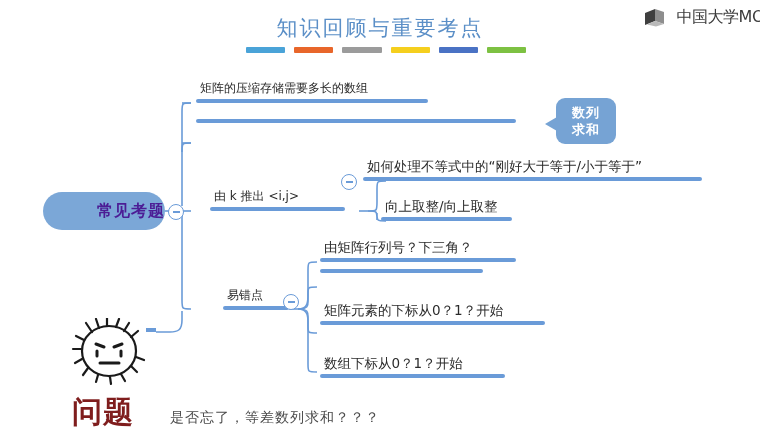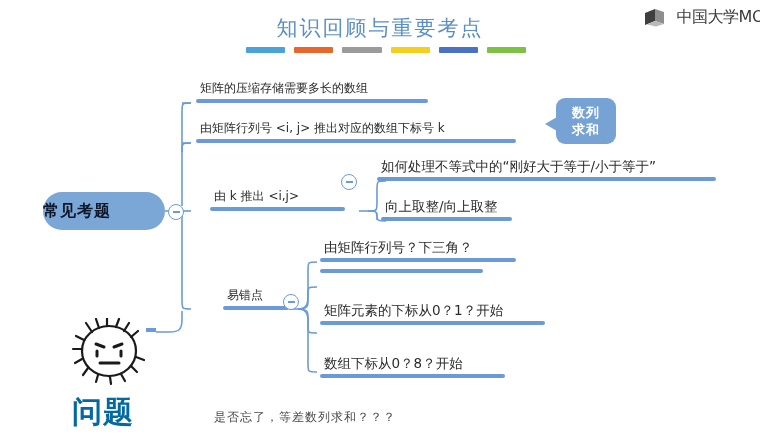--- a/index.html
+++ b/index.html
@@ -27,22 +27,22 @@
   .logo .bk{width:28px;height:19px;position:relative;}
   .logo-text{font-size:16px;color:#3b3b3b;font-family:"DejaVu Sans","Liberation Sans",sans-serif;letter-spacing:-0.5px;white-space:nowrap;}
 
   
   #map{position:absolute;left:0;top:0;width:760px;height:441px;}
   svg.lines{position:absolute;left:0;top:0;width:760px;height:441px;pointer-events:none;}
 
   .root{
     position:absolute;left:43px;top:192px;width:122px;height:38px;
     background:#7ba7d7;border-radius:19px;
-    display:flex;align-items:center;justify-content:flex-start;
-    color:#0f172a;font-size:16px;font-weight:bold;letter-spacing:1px;
+    display:flex;align-items:center;justify-content:flex-end;
+    color:#4c1d95;font-size:16px;font-weight:bold;letter-spacing:1px;
     font-family:"DejaVu Sans","Liberation Sans",sans-serif;
   }
 
   .node{position:absolute;}
   .node .txt{
     font-size:13.5px;color:#2b2b2b;white-space:nowrap;line-height:18px;
     font-family:"DejaVu Sans","Liberation Sans",sans-serif;
     padding:0 3px 2px 4px;
   }
   .node .ul{height:4px;border-radius:2px;background:#6a9bd8;}
@@ -67,28 +67,27 @@
   .callout:after{
     content:"";position:absolute;left:-11px;top:19px;
     border-top:7px solid transparent;border-bottom:7px solid transparent;
     border-right:12px solid #76a3d4;
   }
 
   
   .face{position:absolute;left:66px;top:318px;width:86px;height:68px;}
   .qword{
     position:absolute;left:72px;top:392px;
-    font-size:30px;font-weight:bold;color:#0369a1;letter-spacing:1px;
+    font-size:30px;font-weight:bold;color:#7f1d1d;letter-spacing:1px;
     font-family:"DejaVu Sans","Liberation Sans",sans-serif;
   }
   .bottomnote{
     position:absolute;left:170px;top:409px;
-    font-size:12px;color:#4a4a4a;letter-spacing:1px;
+    font-size:14px;color:#4a4a4a;letter-spacing:1px;
     font-family:"DejaVu Serif","Liberation Serif",serif;
-    margin-left:44px;
   }
 </style>
 </head>
 <body>
 
 <div id="slide">
 
   <div class="title" style="color: rgb(91, 143, 199);">知识回顾与重要考点</div>
 
   <div class="rulebar">
@@ -146,38 +145,37 @@
     <div class="tog" style="left:168px;top:204px;">
         <i></i>
       </div>
 
     <div class="node l1" style="left:196px;top:79px;">
       <div class="txt">矩阵的压缩存储需要多长的数组</div>
       <div class="ul" style="width: 232px; background: rgb(106, 155, 216);"></div>
     </div>
 
     <div class="node l1" style="left:196px;top:119px;">
-      <div class="txt">由矩阵行列号 &lt;i, j&gt; 推出对应的数组下标号 k</div>
       <div class="ul" style="width: 320px; background: rgb(106, 155, 216);"></div>
     </div>
 
     <div class="callout" style="background: rgb(118, 163, 212);">
       <span>数列</span>
       <span>求和</span>
     </div>
 
     <div class="node l1" style="left:210px;top:187px;">
       <div class="txt">由 k 推出 &lt;i,j&gt;</div>
       <div class="ul" style="width: 135px; background: rgb(106, 155, 216);"></div>
     </div>
     <div class="tog" style="left:341px;top:174px;">
         <i></i>
       </div>
 
-    <div class="node" style="left:377px;top:157px;">
+    <div class="node" style="left:363px;top:157px;">
       <div class="txt">如何处理不等式中的“刚好大于等于/小于等于”</div>
       <div class="ul" style="width: 339px; background: rgb(106, 155, 216);"></div>
     </div>
     <div class="node" style="left:381px;top:197px;">
       <div class="txt">向上取整/向上取整</div>
       <div class="ul" style="width: 131px; background: rgb(106, 155, 216);"></div>
     </div>
 
     <div class="node l1" style="left:223px;top:286px;">
       <div class="txt">易错点</div>
@@ -192,21 +190,21 @@
       <div class="ul" style="width: 196px; background: rgb(106, 155, 216);"></div>
     </div>
     <div class="node" style="left:320px;top:269px;">
       <div class="ul" style="width: 163px; background: rgb(106, 155, 216);"></div>
     </div>
     <div class="node" style="left:320px;top:301px;">
       <div class="txt">矩阵元素的下标从0？1？开始</div>
       <div class="ul" style="width: 225px; background: rgb(106, 155, 216);"></div>
     </div>
     <div class="node" style="left:320px;top:354px;">
-      <div class="txt">数组下标从0？8？开始</div>
+      <div class="txt">数组下标从0？1？开始</div>
       <div class="ul" style="width: 185px; background: rgb(106, 155, 216);"></div>
     </div>
 
   </div>
 
   <div class="face">
     <svg width="86" height="68" viewBox="0 0 86 68">
       <g stroke="#1a1a1a" stroke-width="2.2" fill="none" stroke-linecap="round">
         <path d="M43 8 C58 8 70 19 70 33 C70 47 58 58 43 58 C28 58 16 47 16 33 C16 19 28 8 43 8 Z" fill="#fff"></path>
         <path d="M26 14 L20 5"></path>

